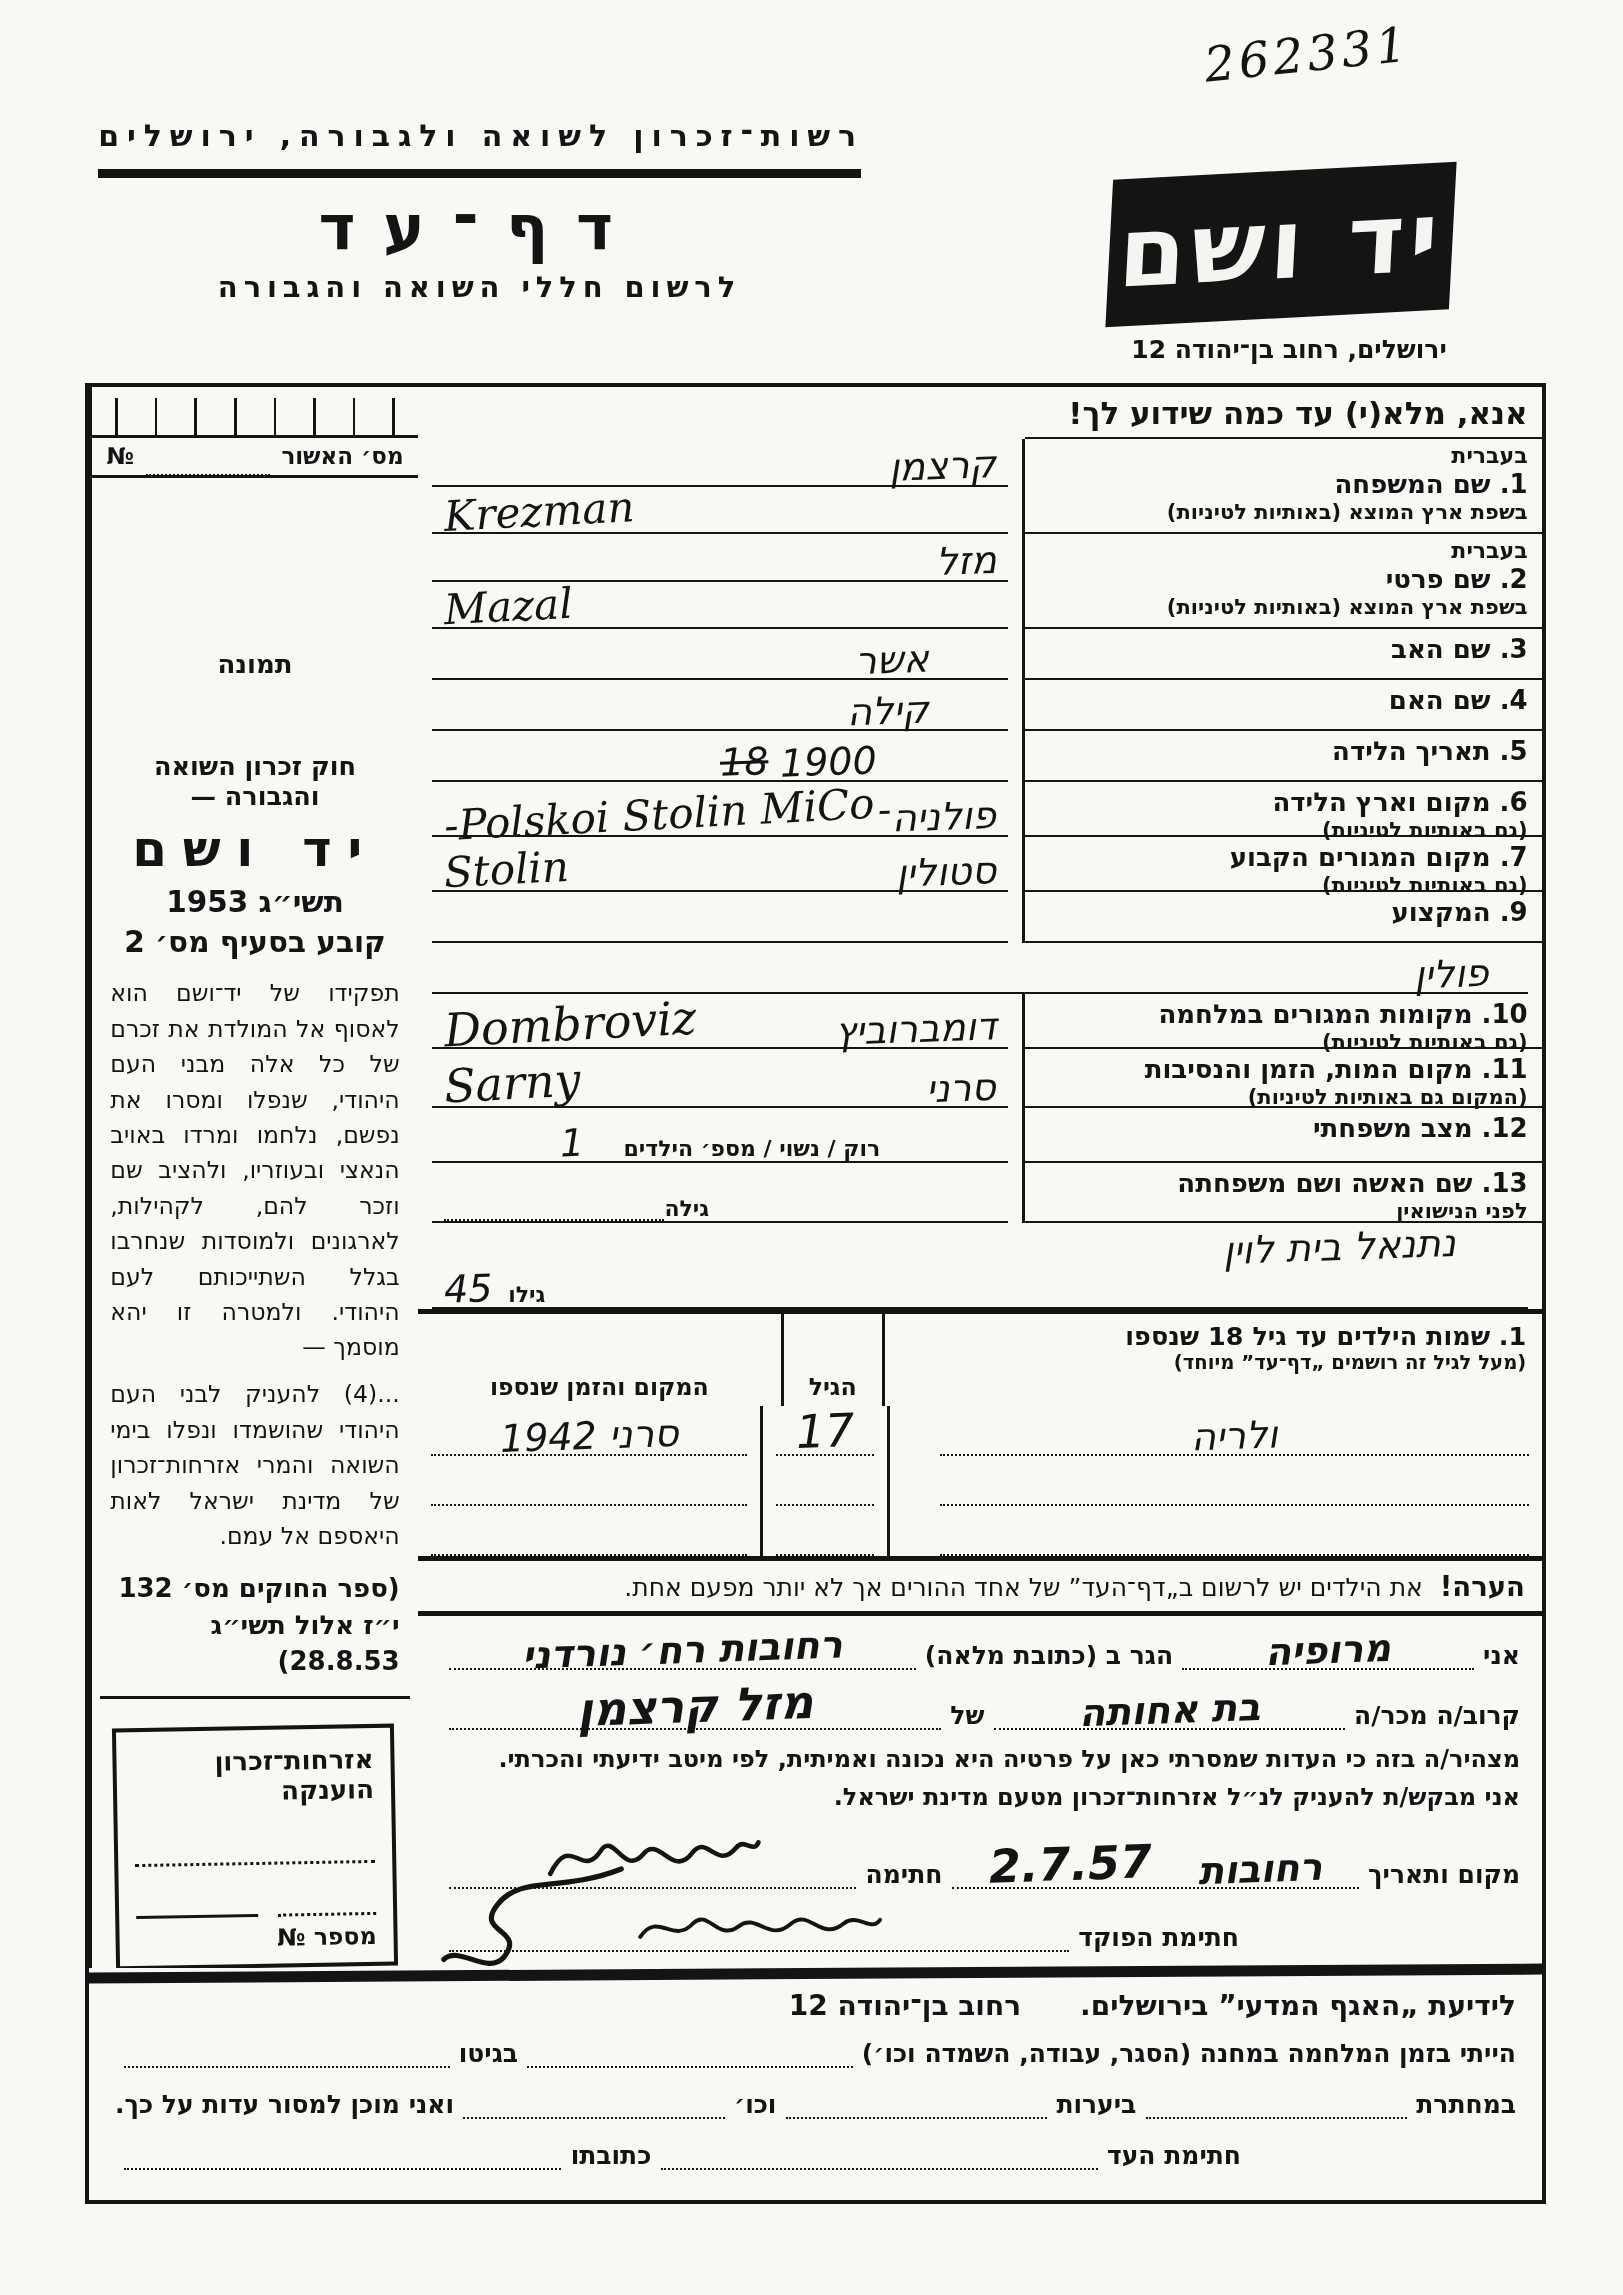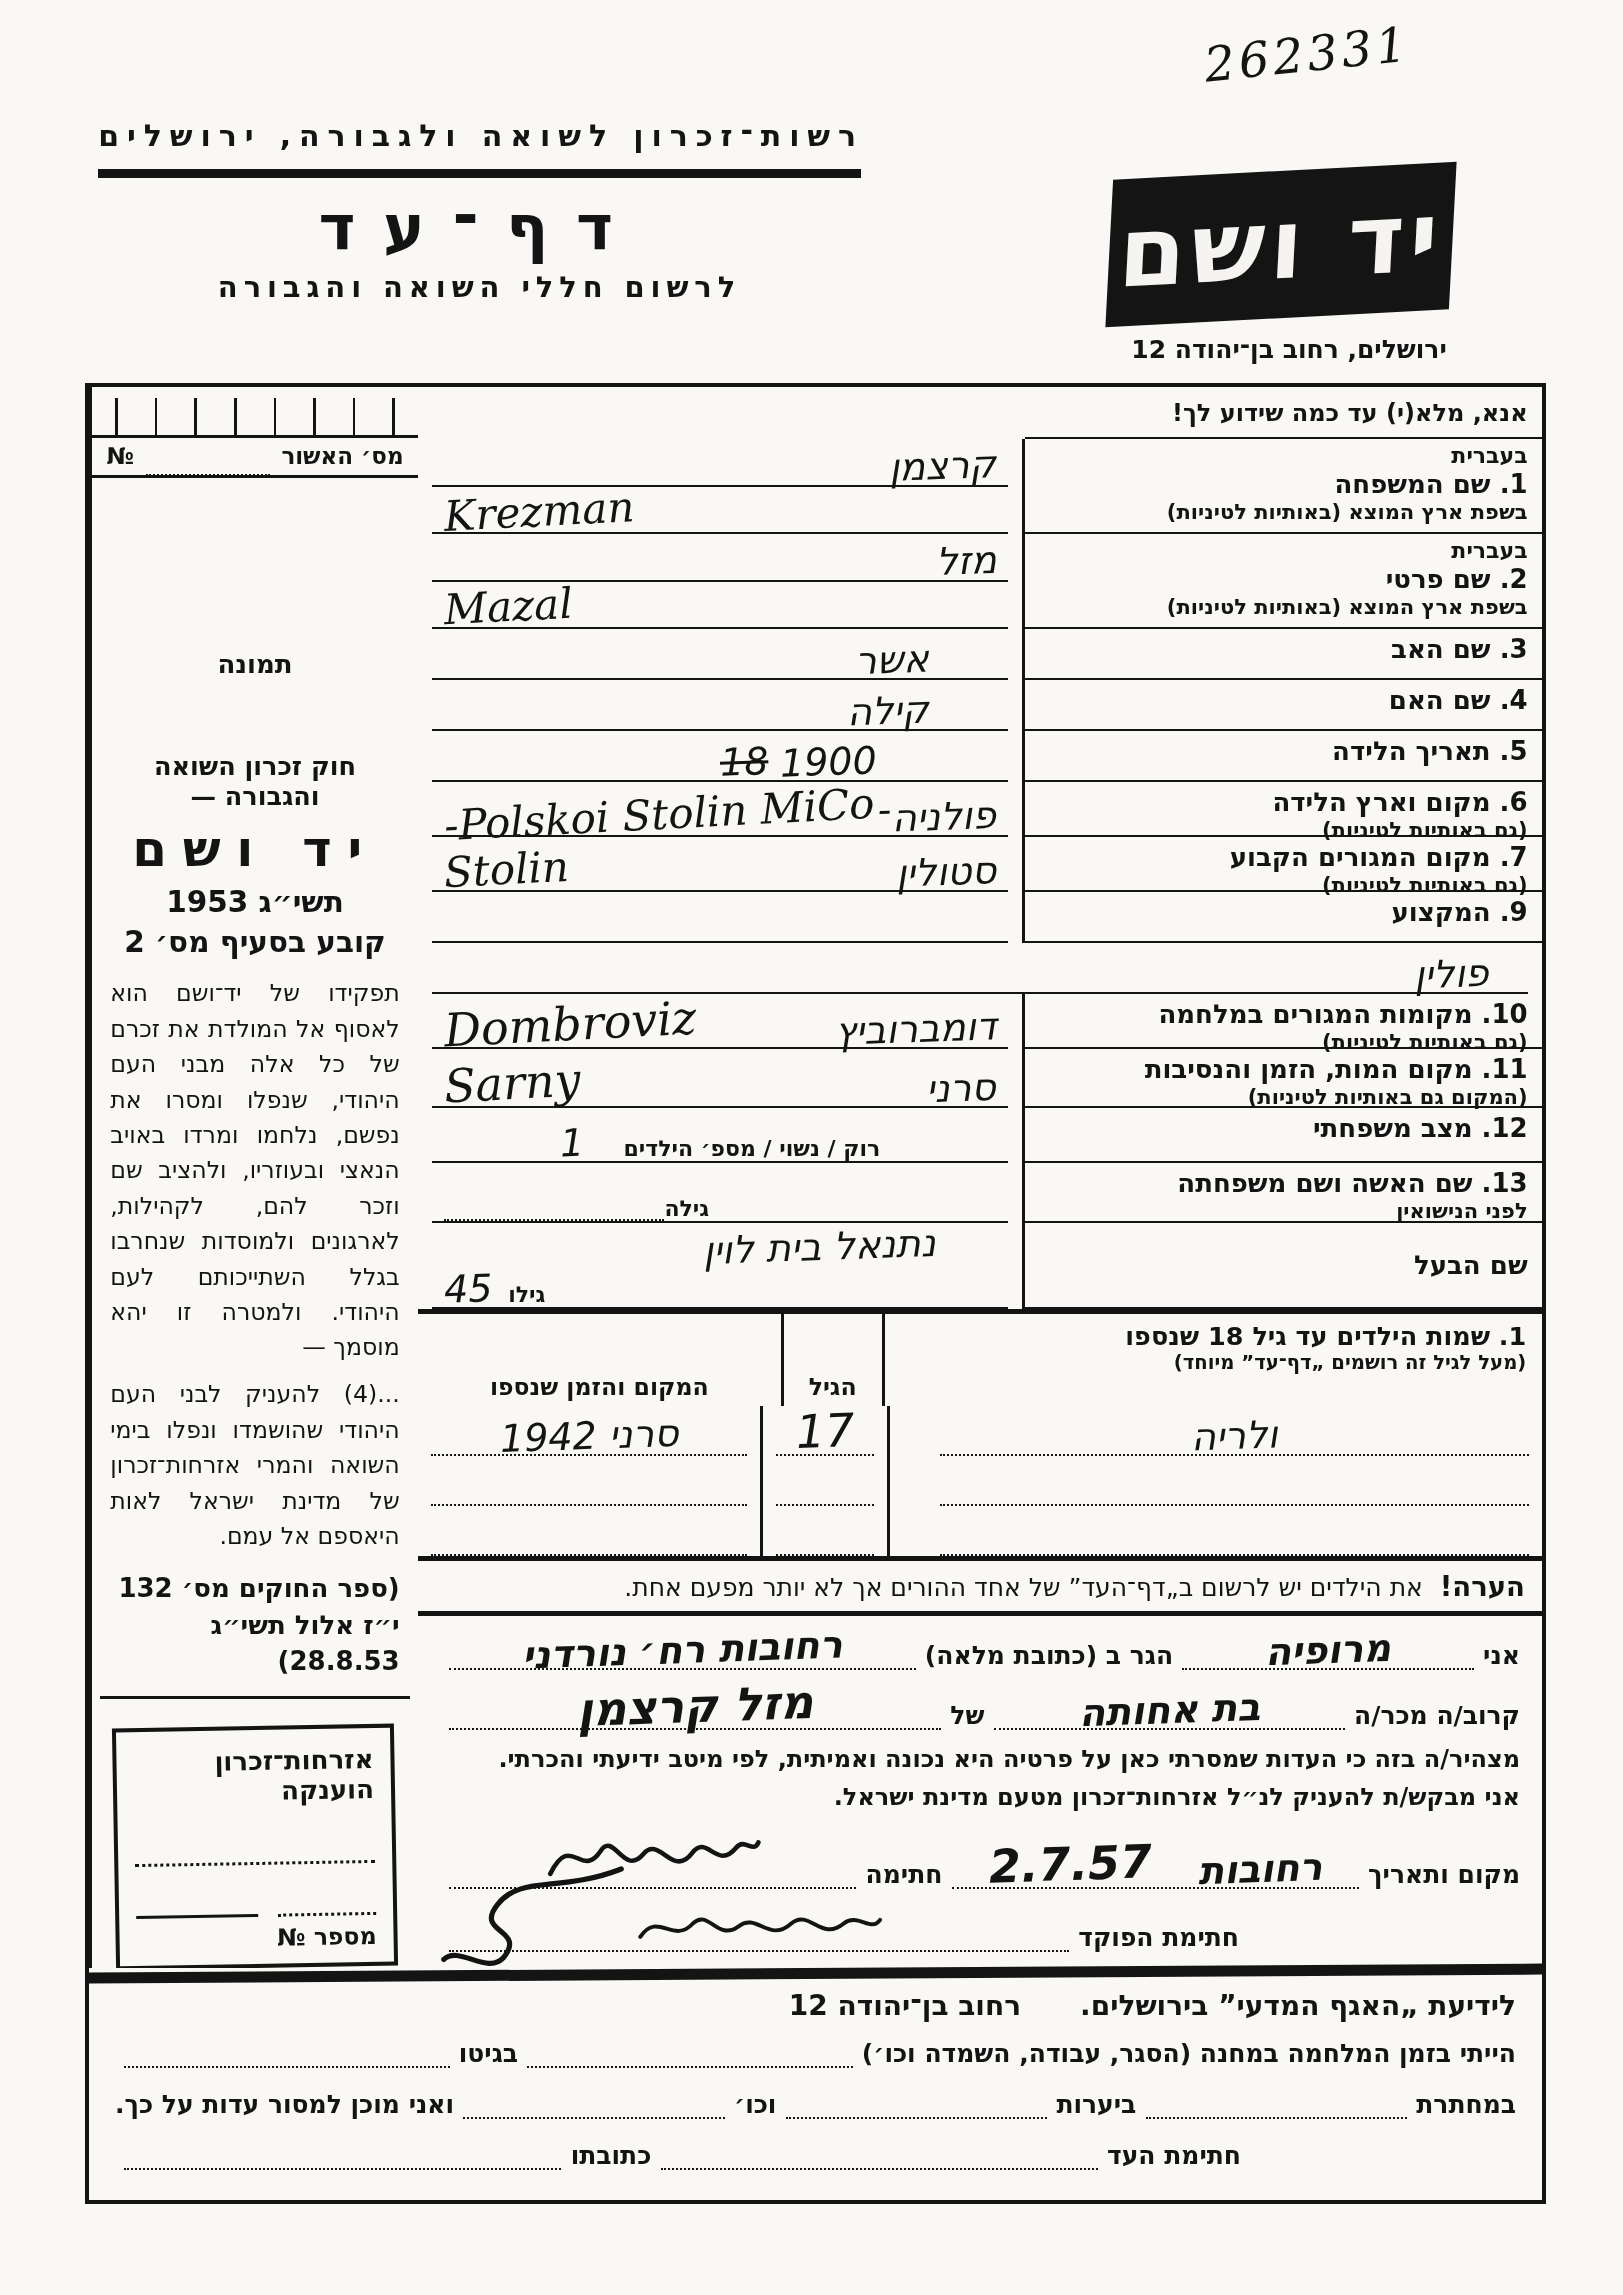--- a/index.html
+++ b/index.html
@@ -39,21 +39,21 @@
   .wline.noline{border-bottom:none;}
   .wl-start{justify-content:flex-start;}
   .wl-end{justify-content:flex-end;}
   .wl-between{justify-content:space-between;}
   .hw{font-style:italic;display:inline-block;transform:rotate(-2deg);line-height:0.95;}
   .hw-he{font-size:38px;}
   .hw-la{font-family:"DejaVu Serif",serif;font-size:42px;transform:rotate(-3deg);}
   .hw-big{font-size:46px;}
   .struck{text-decoration:line-through;margin-right:11.8px;}
   .printedmid{font-weight:bold;font-size:22px;}
-  .instr{display:flex;align-items:center;font-weight:bold;font-size:24px;border-left:none;}
+  .instr{display:flex;align-items:center;font-weight:bold;font-size:31px;border-left:none;}
   .spacer55{width:52%;}
   .dotseg{flex:1;border-bottom:2.6px dotted #141414;height:100%;}
   
   .children{border-top:5.2px solid #141414;}
   .chead,.crow{display:flex;}
   .c-name{width:589px;margin-left:37px;}
   .c-age{width:98px;border-left:3.3px solid #141414;border-right:3.3px solid #141414;}
   .c-place{flex:1;}
   .chead{height:92px;}
   .chead .c-name{padding:6.5px 15.7px;text-align:right;}
@@ -290,23 +290,20 @@
           <div class="fwrite">
               <div class="wline wl-start">
             <span class="spacer55"></span>
             <span class="printedmid">גילה</span>
             <span class="dotseg"></span>
           </div>
             </div>
         </div>
 
         <div class="frow" style="height:86px">
-          <div class="flabel" style="display:flex;align-items:center">
-              <div class="main">שם הבעל</div>
-            </div>
           <div class="fwrite">
             <div class="wline wl-start" style="border-bottom:none;padding-right:72px">
               <span class="hw hw-he">נתנאל בית לוין</span>
             </div>
             <div class="wline" style="justify-content:flex-end;gap:15.7px">
               <span class="printedmid">גילו</span>
               <span class="hw hw-he">45</span>
             </div>
           </div>
         </div>

